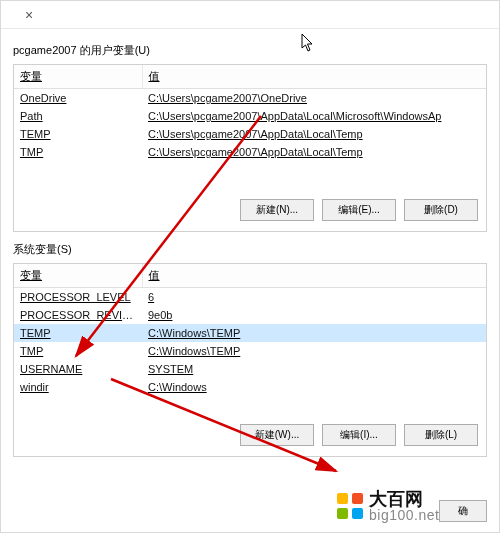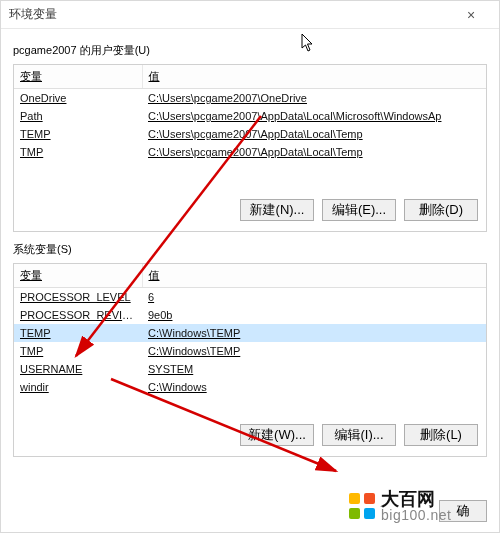--- a/index.html
+++ b/index.html
@@ -66,40 +66,40 @@
   .listwrap { height: 124px; overflow: hidden; text-decoration: underline; }
   .listwrap.sys { height: 150px; }
   .btnrow {
     display: flex; justify-content: flex-end; gap: 8px;
     padding: 10px 8px;
   }
   .btn {
     min-width: 74px; height: 22px;
     border: 1px solid #adadad;
     background: #f0f0f0;
-    font-size: 13px;
+    font-size: 10px;
     color: #000;
     display: inline-flex; align-items: center; justify-content: center;
     cursor: pointer;
   }
   .footer {
     position: absolute; bottom: 10px; right: 12px;
     display: flex; gap: 8px;
   }
   svg.arrows {
     position: absolute; left: 0; top: 0; pointer-events: none;
   }
   .cursor {
     position: absolute;
     width: 14px; height: 20px;
     pointer-events: none;
   }
   
   .wm {
-    position: absolute; right: 10px; bottom: 6px;
+    position: absolute; right: 22px; bottom: 6px;
     display: flex; align-items: center; gap: 6px;
     width: 140px; height: 40px;
   }
   .wm .logo {
     width: 26px; height: 26px; position: relative;
   }
   .wm .logo span { position: absolute; width: 11px; height: 11px; border-radius: 2px; }
   .wm .logo .a { left: 0; top: 0; background: #ffb900; }
   .wm .logo .b { right: 0; top: 0; background: #f25022; }
   .wm .logo .c { left: 0; bottom: 0; background: #7fba00; }
@@ -107,21 +107,20 @@
   .wm .txt { line-height: 1; }
   .wm .cn { font-size: 18px; font-weight: 700; color: #111; }
   .wm .url { font-size: 14px; color: #888; letter-spacing: .5px; }
 </style>
 </head>
 <body>
 
 <div class="window">
 
   <div class="titlebar">
-    <span class="title">环境变量</span>
     <span class="close">×</span>
   </div>
 
   <div class="content">
 
     <div class="section-label">pcgame2007 的用户变量(U)</div>
     <div class="group">
       <div class="listwrap">
         <table class="list">
           <thead>

